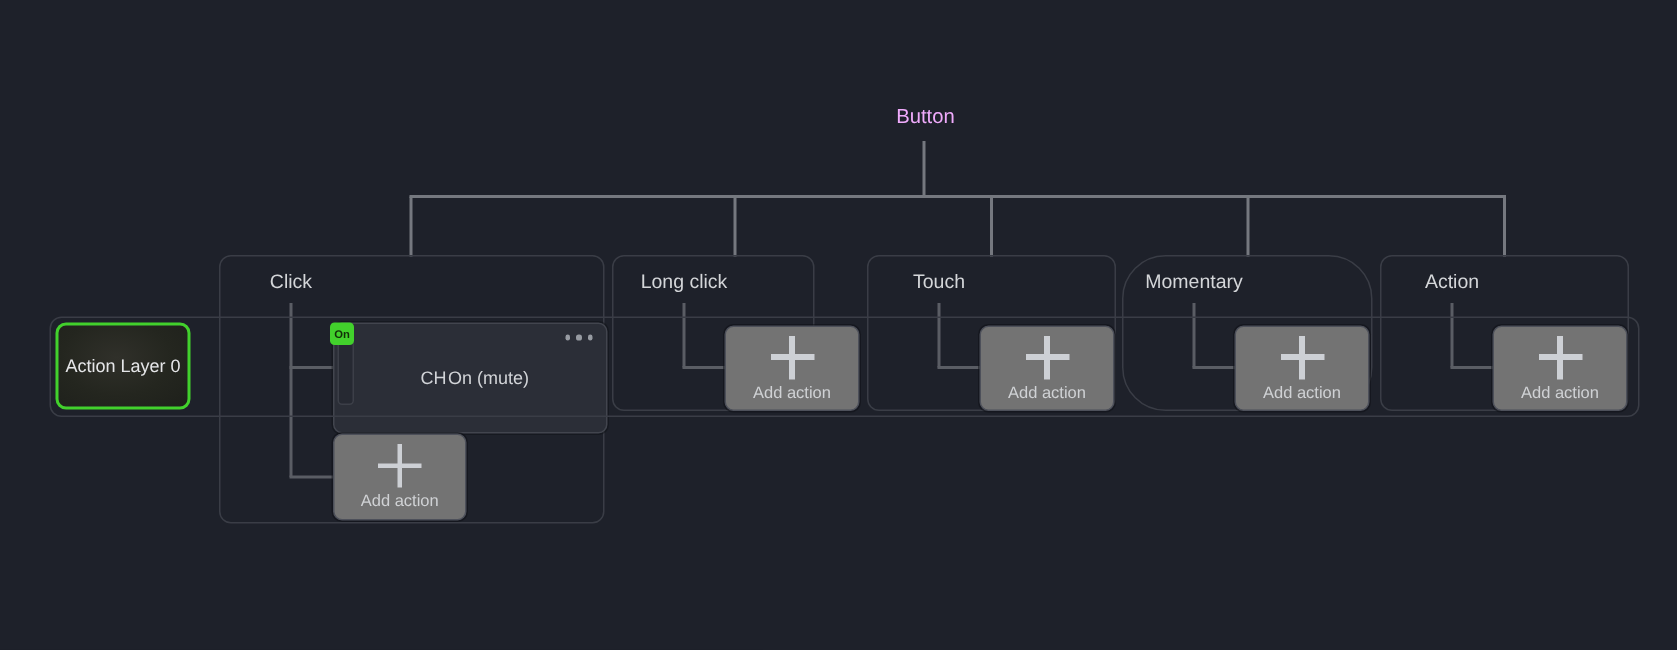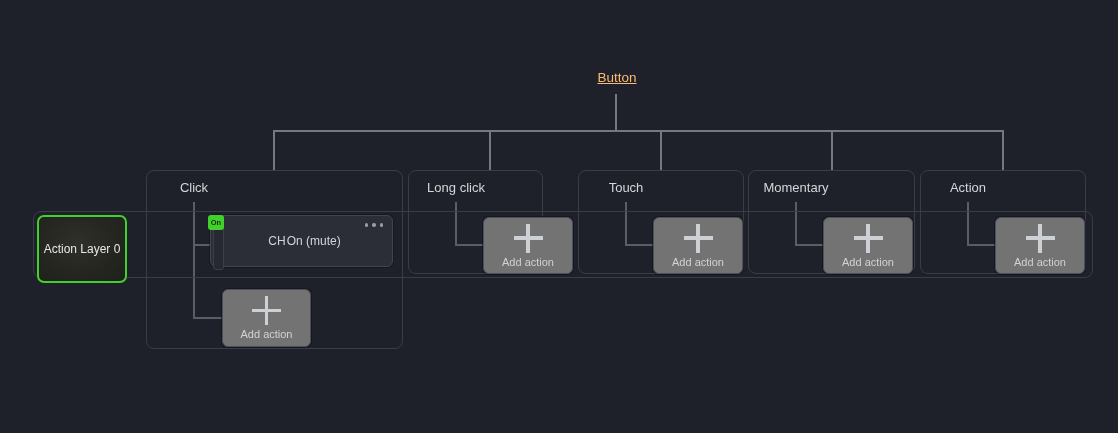--- a/index.html
+++ b/index.html
@@ -12,32 +12,32 @@
   
   .tline { position:absolute; background:#75787f; }
   .tree-stub  { left:615px; top:94px;  width:2px;  height:37px; }
   .tree-hbar  { left:273px; top:130px; width:731px; height:2px; }
   .tree-drop  { top:131px; width:2px; height:40px; }
   .drop-1 { left:273px; } .drop-2 { left:489px; } .drop-3 { left:660px; }
   .drop-4 { left:831px; } .drop-5 { left:1002px; }
 
   .root-label {
     position:absolute; left:617px; top:70px; transform:translateX(-50%);
-    font-size:13.5px; color:#fdba74; white-space:nowrap;text-decoration:underline;
+    font-size:13.5px; color:#f0abfc; white-space:nowrap;
   }
 
   
   .section {
     position:absolute; top:170px; height:104px; box-sizing:border-box;
     border:1px solid #3a3d46; border-radius:8px;
   }
   .sec-click     { left:146px; width:257px; height:179px; }
   .sec-long      { left:408px; width:135px; }
   .sec-touch     { left:578px; width:166px; }
-  .sec-momentary { left:748px; width:167px; }
+  .sec-momentary { left:748px; width:167px;border-radius:29px; }
   .sec-color     { left:920px; width:166px; }
 
   .section-label {
     position:absolute; left:47px; top:9px; transform:translateX(-50%);
     font-size:13px; color:#d4d6d9; white-space:nowrap;
   }
   .bline { position:absolute; background:#5a5d64; }
   .branch-v  { left:46px; top:31px; width:2px; height:43px; }
   .sec-click .branch-v { height:116px; }
   .branch-h  { left:46px; top:73px; width:29px; height:2px; }
@@ -53,21 +53,21 @@
     gap:3px; cursor:pointer;
   }
   .sec-click .add-btn { left:75px; top:118px; width:89px; height:58px; }
   .plus { position:relative; width:29px; height:29px; }
   .plus::before { content:""; position:absolute; left:0; top:12.8px; width:29px; height:3.5px; background:#cdd0d5; }
   .plus::after  { content:""; position:absolute; left:12.8px; top:0; width:3.5px; height:29px; background:#cdd0d5; }
   .add-label { font-size:11px; color:#d0d2d5; }
 
   
   .action-card {
-    position:absolute; left:63px; top:44px; width:183px; height:52px;
+    position:absolute; left:75px; top:44px; width:183px; height:74px;
     box-sizing:border-box; background:#2b2e37;
     border:1px solid #42454e; border-radius:6px;
     box-shadow:0 0 0 1px rgba(14,16,21,.45);
     cursor:pointer;
   }
   .card-text {
     position:absolute; inset:0; display:flex; flex-direction:row;
     align-items:center; justify-content:center; gap:1px;
     font-size:12px; color:#d2d4d8; padding-left:6px;
   }
@@ -84,21 +84,21 @@
   }
   .dots { position:absolute; top:7px; right:9px; display:flex; gap:4px; cursor:pointer; }
   .dot  { width:3.5px; height:3.5px; border-radius:50%; background:#979ba2; }
 
   
   .lane {
     position:absolute; left:33px; top:211px; width:1060px; height:67px;
     box-sizing:border-box; border:1px solid #3a3d46; border-radius:8px;
   }
   .layer-node {
-    position:absolute; left:37px; top:215px; width:90px; height:68px;
+    position:absolute; left:37px; top:215px; width:90px; height:58px;
     box-sizing:border-box; border:2px solid #42d12c; border-radius:7px;
     background:radial-gradient(ellipse at 45% 40%, #30302a 0%, #24261f 55%, #1e201b 100%);
     display:flex; align-items:center; justify-content:center;
     font-size:12px; color:#e5e6e8; white-space:nowrap; cursor:pointer;
   }
 </style>
 </head>
 <body>
 
 <div class="canvas">

